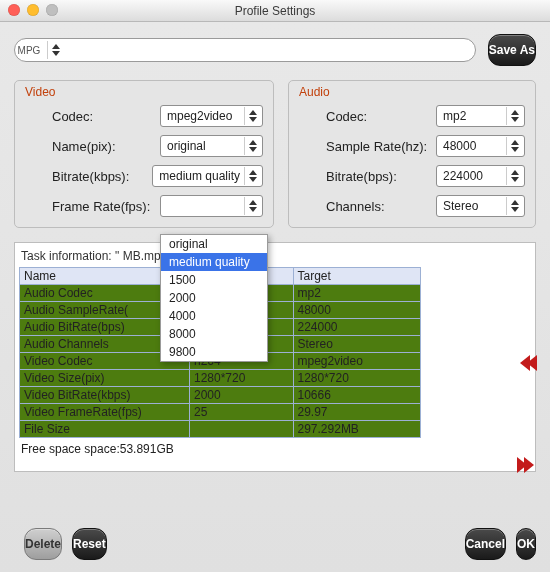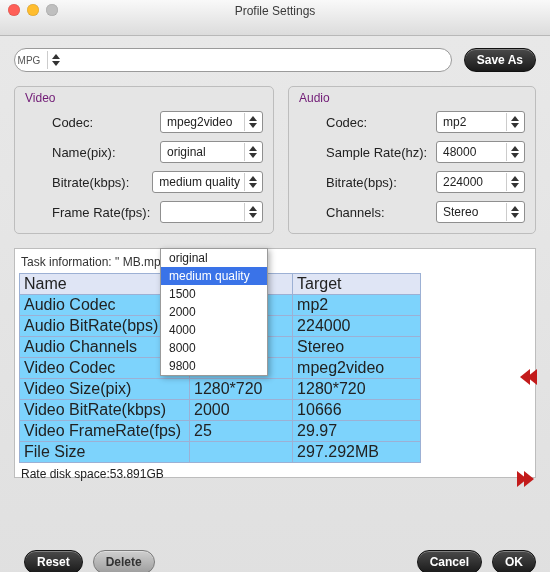--- a/index.html
+++ b/index.html
@@ -6,21 +6,21 @@
   html, body { margin:0; padding:0; }
   body {
     width:550px; height:572px;
     font-family: "Lucida Grande","Helvetica Neue",Arial,sans-serif;
     font-size:12px;
     background:#fff;
     color:#222;
     overflow:hidden;
   }
   .titlebar {
-    height:36px;
+    height:22px;
     background:linear-gradient(#f9f9f9,#dcdcdc);
     border-bottom:1px solid #b8b8b8;
     position:relative;
     text-align:center;
     line-height:22px;
     font-size:12px;
     color:#3a3a3a;
   }
   .traffic {
     position:absolute; left:8px; top:4px;
@@ -66,42 +66,42 @@
     content:""; width:0; height:0;
     border-left:4px solid transparent; border-right:4px solid transparent;
   }
   .updown::before { border-bottom:5px solid #333; margin-bottom:2px; }
   .updown::after  { border-top:5px solid #333; }
   .pill-btn {
     background:linear-gradient(#4a4a4a,#1a1a1a);
     color:#fff; font-weight:bold;
     border:1px solid #111;
     border-radius:12px;
-    height:24px; padding:0 12px;
+    height:32px; padding:0 0;
     font-size:12px;
     cursor:pointer;
     box-shadow:0 1px 0 rgba(255,255,255,.3) inset;
   }
   .pill-btn.grey {
     background:linear-gradient(#cfcfcf,#9e9e9e);
     color:#333; border:1px solid #7a7a7a;
   }
   .panels {
     display:flex; gap:14px;
   }
   .panel {
     border:1px solid #bdbdbd;
     border-radius:5px;
     background:#e5e5e5;
     padding:24px 10px 10px 10px;
     position:relative;
   }
   .panel .legend {
     position:absolute; top:4px; left:10px;
-    font-size:12px; color:#701a75;
+    font-size:12px; color:#c2410c;
   }
   .panel.video { width:260px; }
   .panel.audio { width:250px; }
   .prow {
     display:flex; align-items:center;
     margin-bottom:8px;
     margin-left:27px;
   }
   .prow:last-child { margin-bottom:0; }
   .plabel { width:108px; font-size:13px; }
@@ -141,28 +141,28 @@
     height:230px;
     position:relative;
   }
   .taskcap {
     font-size:12px; color:#333;
     padding:2px 2px 4px 2px;
   }
   table.info {
     border-collapse:collapse;
     width:402px;
-    font-size:16px;
+    font-size:12px;
   }
   table.info th, table.info td {
     border:1px solid #9cb0d4;
     padding:1px 4px;
     text-align:left;
     height:17px;
-    background:#7dd3fc;
+    background:#4d7c0f;
   }
   table.info th {
     background:#dfe5f5;
     font-weight:normal;
   }
   table.info th.name { width:170px; }
   .freedisk { font-size:12px; padding:4px 2px 0 2px; }
   .arrow-btn {
     position:absolute;
     right:8px;
@@ -285,20 +285,25 @@
           <th>Target</th>
         </tr>
       </thead>
       <tbody id="task-rows">
           <tr>
             <td>Audio Codec</td>
             <td></td>
             <td>mp2</td>
           </tr>
           <tr>
+            <td>Audio SampleRate(</td>
+            <td></td>
+            <td>48000</td>
+          </tr>
+          <tr>
             <td>Audio BitRate(bps)</td>
             <td></td>
             <td>224000</td>
           </tr>
           <tr>
             <td>Audio Channels</td>
             <td>Stereo</td>
             <td>Stereo</td>
           </tr>
           <tr>
@@ -321,21 +326,21 @@
             <td>25</td>
             <td>29.97</td>
           </tr>
           <tr>
             <td>File Size</td>
             <td></td>
             <td>297.292MB</td>
           </tr>
         </tbody>
     </table>
-    <div class="freedisk">Rate disk space:53.891GB</div>
+    <div class="freedisk">Free space space:53.891GB</div>
   </div>
 
   <div class="arrow-btn back">
     <div class="tri l"></div>
     <div class="tri l"></div>
   </div>
   <div class="arrow-btn fwd">
     <div class="tri r"></div>
     <div class="tri r"></div>
   </div>
@@ -344,20 +349,20 @@
       <div class="opt">original</div>
       <div class="opt sel">medium quality</div>
       <div class="opt">1500</div>
       <div class="opt">2000</div>
       <div class="opt">4000</div>
       <div class="opt">8000</div>
       <div class="opt">9800</div>
     </div>
 
   <div class="bottombar">
+    <button class="pill-btn grey" style="margin-left:10px">Delete</button>
     <button class="pill-btn">Reset</button>
-    <button class="pill-btn grey" style="margin-left:10px">Delete</button>
     <div class="spacer"></div>
     <button class="pill-btn">Cancel</button>
     <button class="pill-btn">OK</button>
   </div>
 
 </div>
 
 </body></html>

